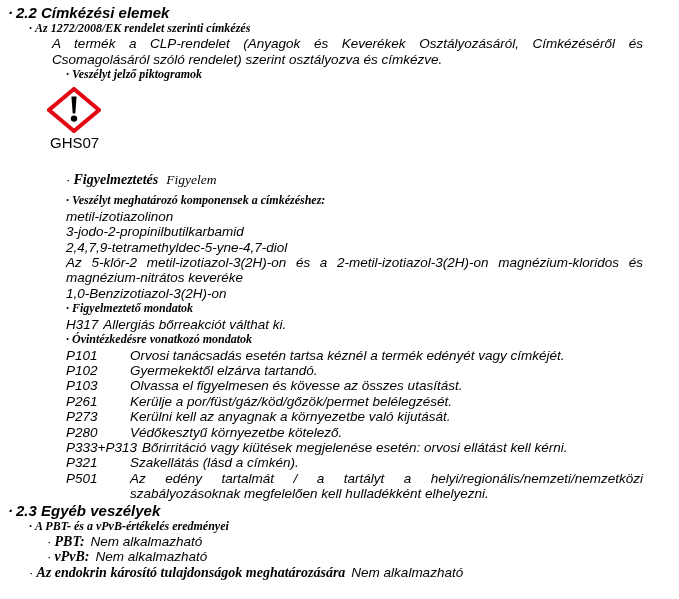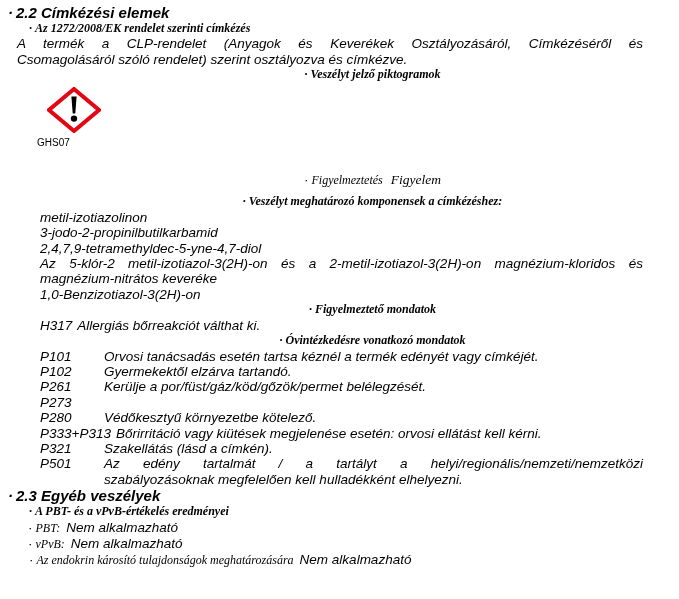--- a/index.html
+++ b/index.html
@@ -18,53 +18,53 @@
   }
   .line {
     font-size:13.5px;
     line-height:15.4px;
     font-style:italic;
     white-space:nowrap;
   }
   
   .ind0 { padding-left:8px;  }
   .ind1 { padding-left:29px; }
-  .ind1-body { padding-left:17px; padding-right:36px; }
-  .ind2 { padding-left:66px;text-align:center; }
-  .ind2-body { padding-left:40px; padding-right:36px; }
-  .ind3 { padding-left:28px; }
+  .ind1-body { padding-left:52px; padding-right:36px; }
+  .ind2 { padding-left:66px; }
+  .ind2-body { padding-left:66px; padding-right:36px; }
+  .ind3 { padding-left:47px; }
 
   .h-main {
     font-size:15px;
     line-height:17px;
     font-weight:bold;
     font-style:italic;
     font-family:"Liberation Sans", sans-serif;
   }
   .h-serif {
     font-family:"Liberation Serif", serif;
     font-weight:bold;
     font-style:italic;
     font-size:12px;
   }
   .serif-label {
     font-family:"Liberation Serif", serif;
-    font-weight:normal;
+    font-weight:bold;
     font-style:italic;
-    font-size:12px;
+    font-size:14px;
     margin-right:6px;
   }
   .bullet { margin-right:3px; }
   .jfull { text-align:justify; text-align-last:justify; }
 
   .picto-wrap { padding-left:47px; margin-top:4px; height:46px; }
   .ghs-label {
-    padding-left:37px;
+    padding-left:50px;
     font-style:normal;
-    font-size:10px;
+    font-size:15px;
     line-height:15.4px;
     margin-top:2px;
   }
   .signal-row { margin-top:22px; }
   .comp-heading { margin-top:6px; }
   .sig-value { font-style:italic; margin-left:2px;font-family:Liberation Serif, serif; }
 
   .code-row { display:flex; }
   .h-code { margin-right:5px; }
   .p-code { min-width:59px; margin-right:5px; flex:0 0 auto; }
@@ -115,25 +115,30 @@
 
   <div class="line ind2-body code-row">
       <span class="p-code">P101</span>
       <span class="p-text">Orvosi tanácsadás esetén tartsa kéznél a termék edényét vagy címkéjét.</span>
     </div>
   <div class="line ind2-body code-row">
       <span class="p-code">P102</span>
       <span class="p-text">Gyermekektől elzárva tartandó.</span>
     </div>
   <div class="line ind2-body code-row">
+      <span class="p-code">P103</span>
+      <span class="p-text">Olvassa el figyelmesen és kövesse az összes utasítást.</span>
+    </div>
+  <div class="line ind2-body code-row">
       <span class="p-code">P261</span>
       <span class="p-text">Kerülje a por/füst/gáz/köd/gőzök/permet belélegzését.</span>
     </div>
   <div class="line ind2-body code-row">
       <span class="p-code">P273</span>
+      <span class="p-text">Kerülni kell az anyagnak a környezetbe való kijutását.</span>
     </div>
   <div class="line ind2-body code-row">
       <span class="p-code">P280</span>
       <span class="p-text">Védőkesztyű környezetbe kötelező.</span>
     </div>
   <div class="line ind2-body code-row">
       <span class="p-code">P333+P313</span>
       <span class="p-text">Bőrirritáció vagy kiütések megjelenése esetén: orvosi ellátást kell kérni.</span>
     </div>
   <div class="line ind2-body code-row">

